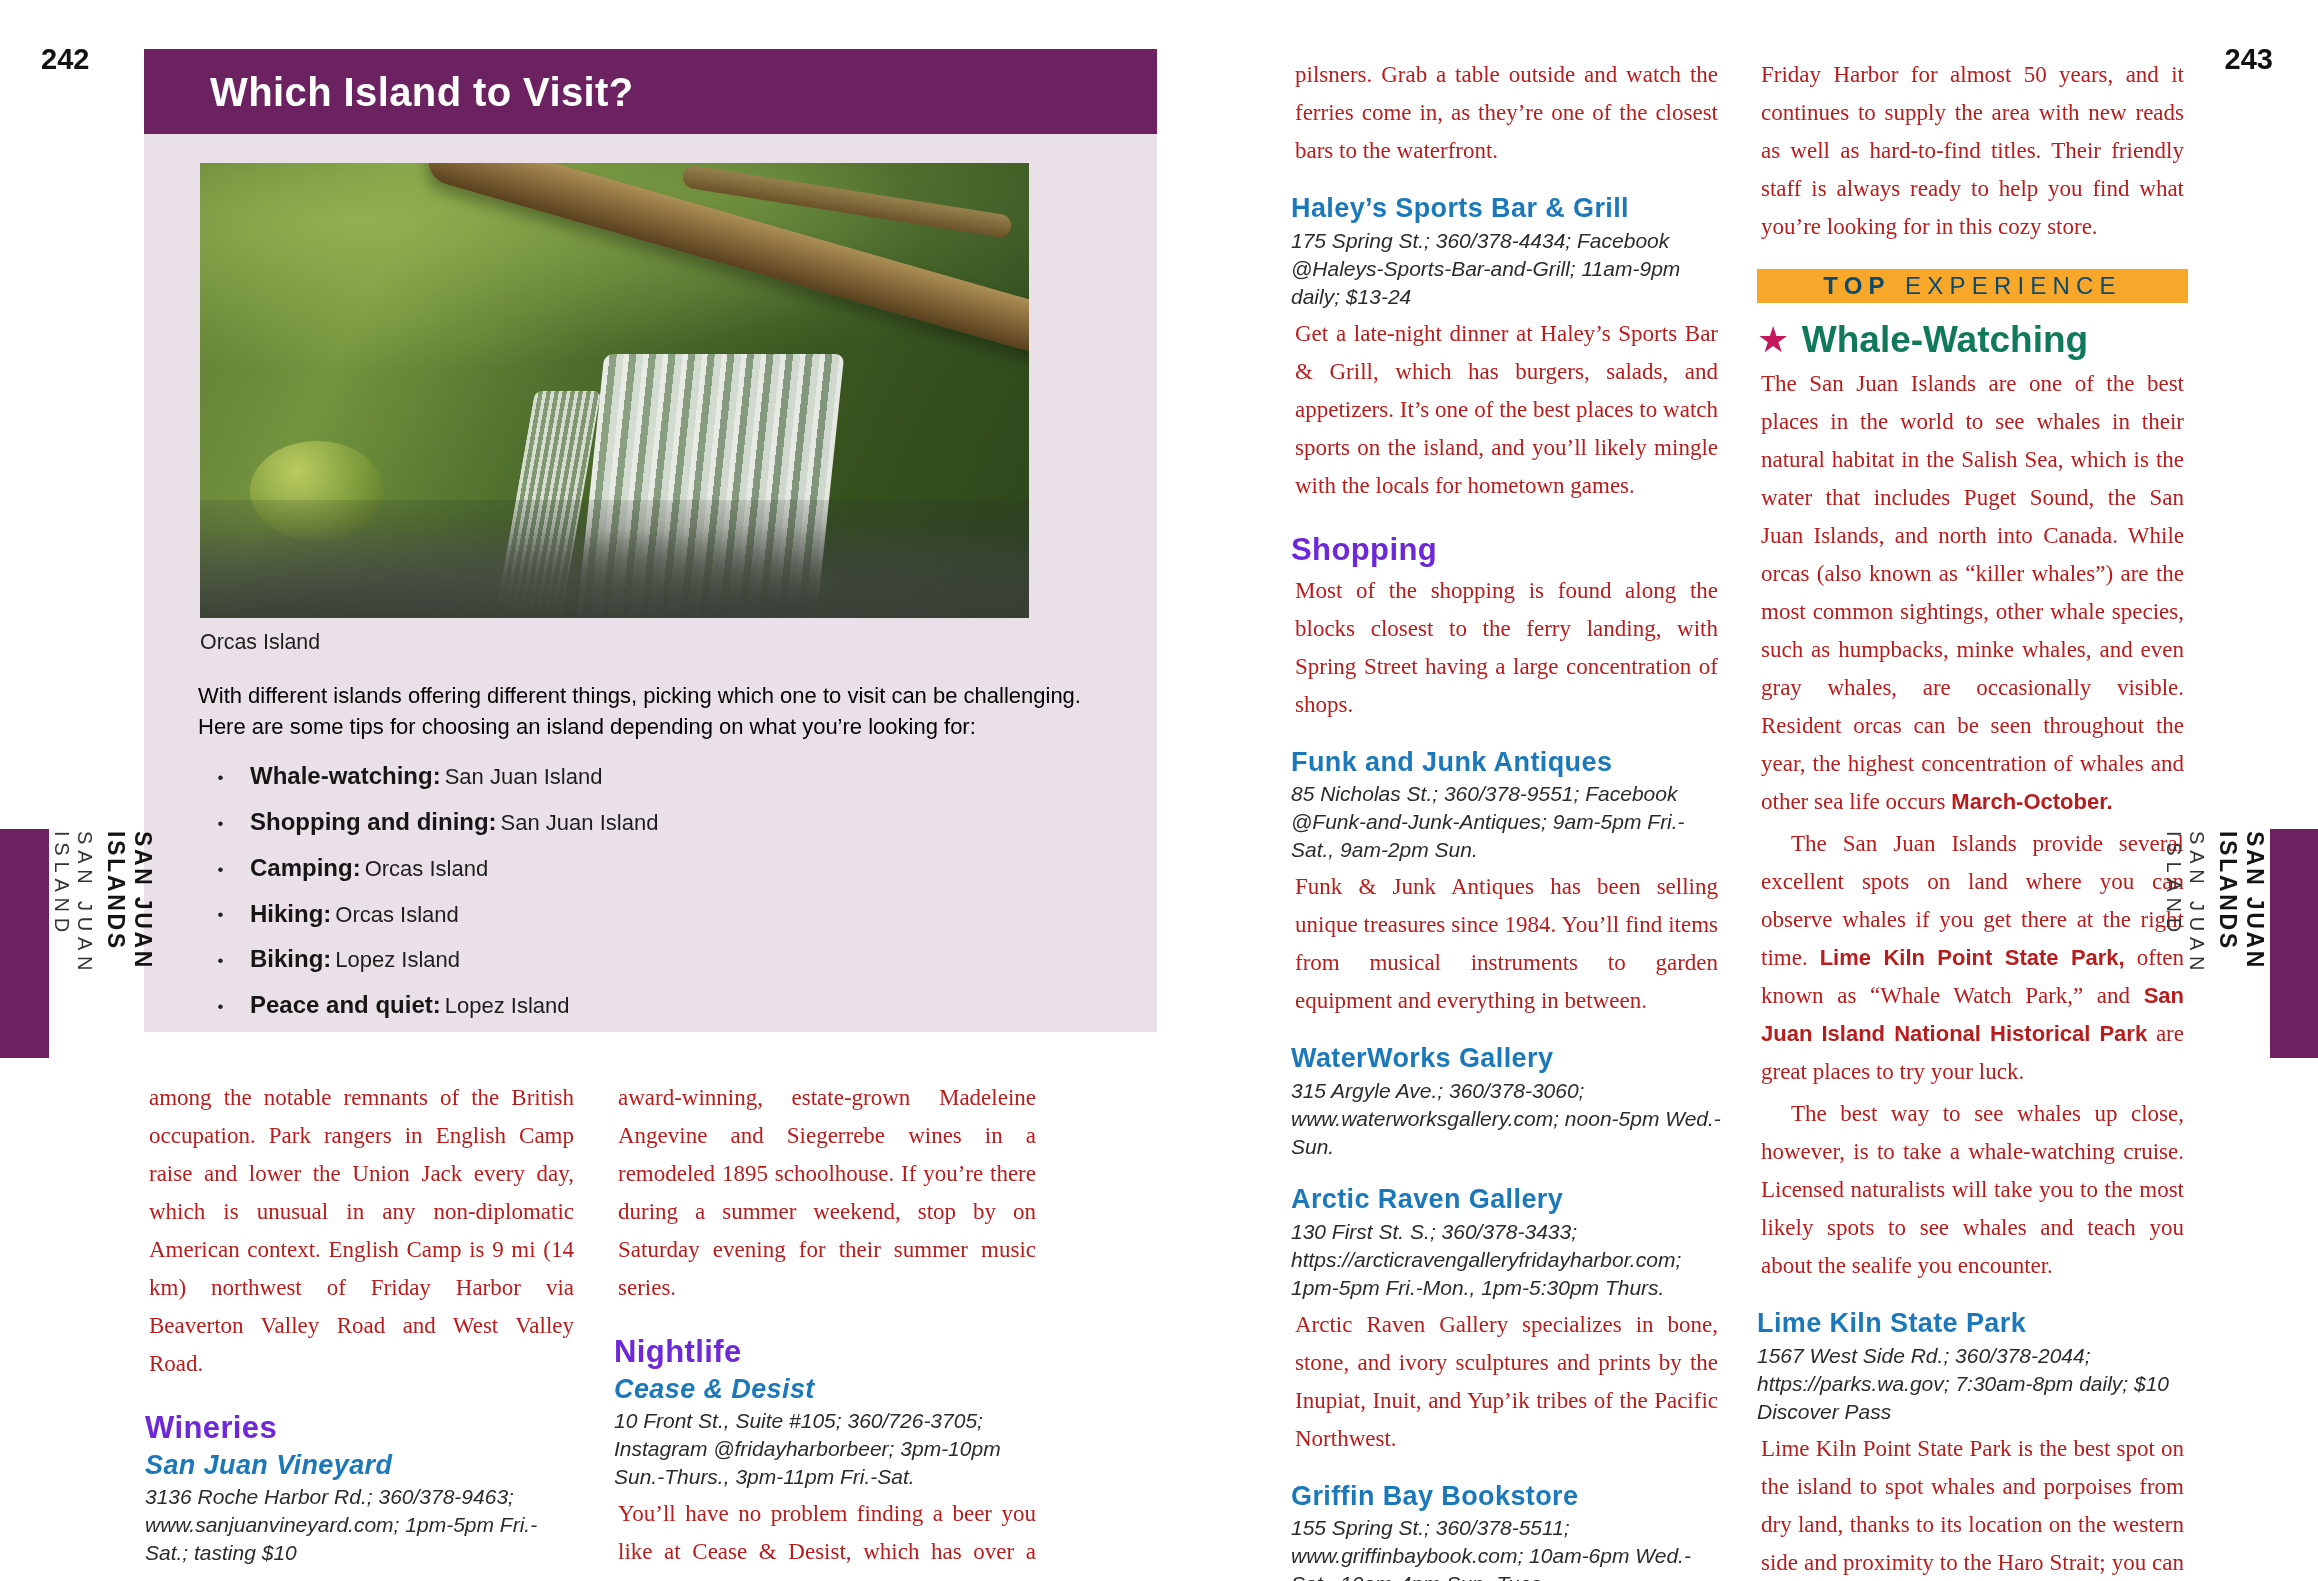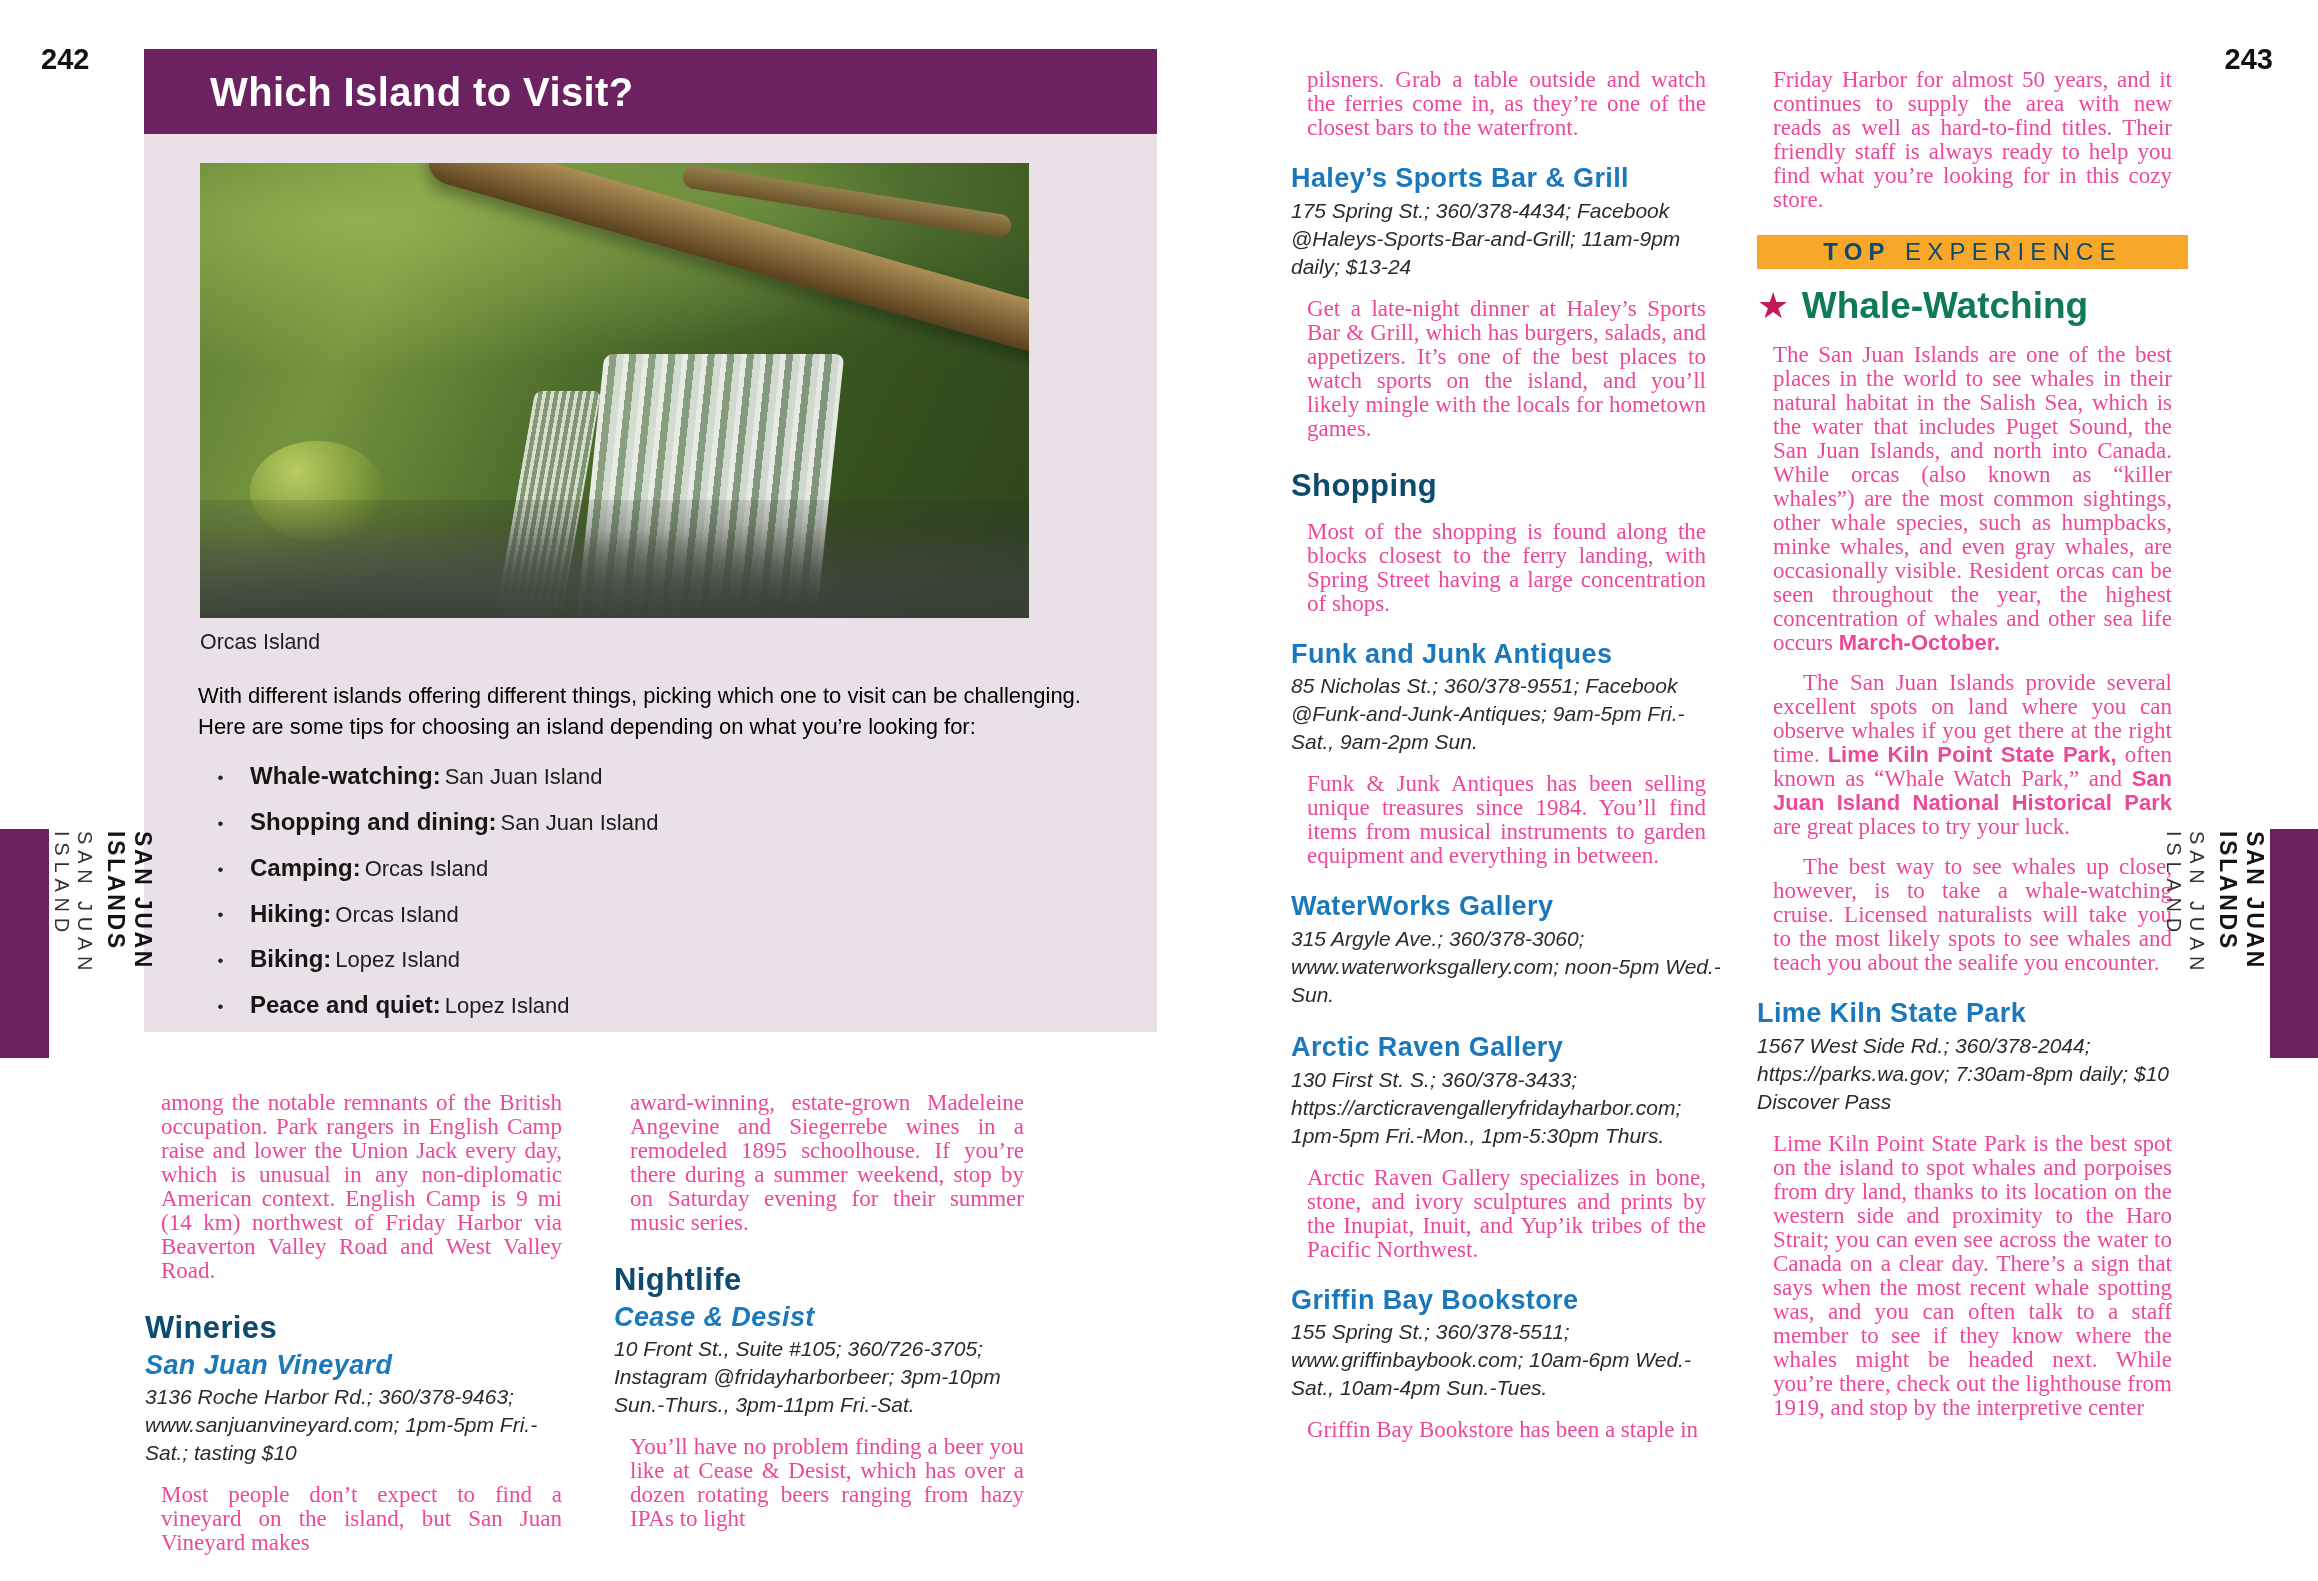--- a/index.html
+++ b/index.html
@@ -52,26 +52,26 @@
   .b-label{font-weight:700;font-size:24px;color:#161616;}
   .b-value{font-size:22px;color:#1d1d1d;}
 
   
   .col{position:absolute;}
   #left-col1{left:145px;top:1075px;width:433px;}
   #left-col2{left:614px;top:1075px;width:426px;}
   #mid-col{left:1291px;top:52px;width:431px;}
   #right-col{left:1757px;top:52px;width:431px;}
 
-  .body-p{margin:16px;font-size:23px;line-height:24px;text-align:justify;color:#ec4899;}
+  .body-p{margin:4px;font-size:23px;line-height:38px;text-align:justify;color:#b91c1c;}
   .indent{text-indent:30px;}
   .bold-inline{font-weight:700;font-family:"Liberation Sans",sans-serif;font-size:22px;}
 
   .section-heading{margin:27px 0 3.6px;font-family:"Liberation Sans",sans-serif;font-weight:700;
-                   font-size:31px;color:#0c4a6e;letter-spacing:0.4px;}
+                   font-size:31px;color:#6d28d9;letter-spacing:0.4px;}
   .entry-name{margin:23px 0 2.7px;font-family:"Liberation Sans",sans-serif;font-weight:700;
               font-size:27px;color:#1B79BB;letter-spacing:0.4px;}
   .entry-name.tight{margin-top:3.6px;font-style:italic;}
   .details{margin:1.8px 0 2.7px;font-family:"Liberation Sans",sans-serif;font-style:italic;
            font-size:21px;line-height:28px;color:#2b2b2b;}
 
   
   .top-banner{margin:23px 0 10.7px;height:34px;background:#F7A82A;display:flex;align-items:center;
               justify-content:center;gap:14.3px;font-family:"Liberation Sans",sans-serif;color:#0c4a6e;}
   .top-word{font-weight:800;letter-spacing:6.2px;font-size:24px;}

